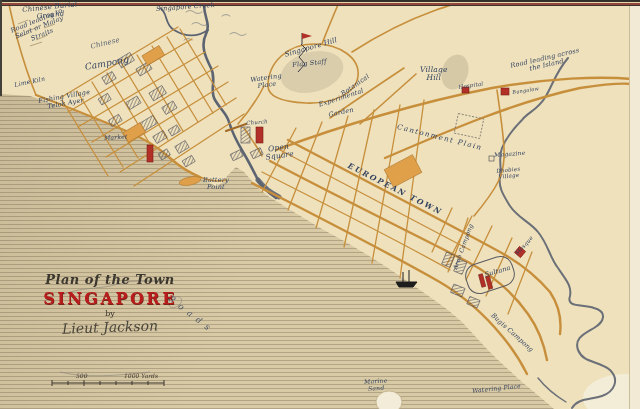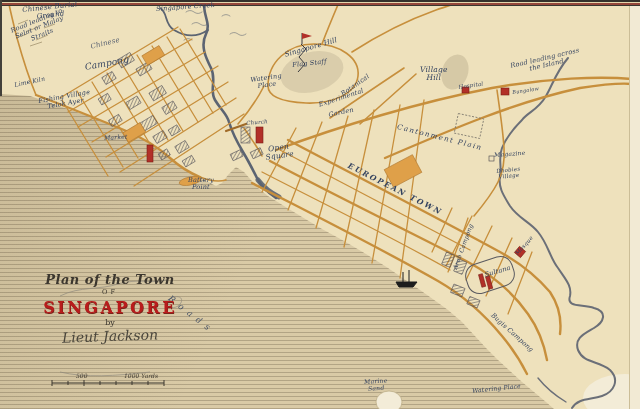--- a/index.html
+++ b/index.html
@@ -219,21 +219,21 @@
   <span class="lbl" style="left:10px;top:28px;font-size:6.5px;transform:rotate(-22deg)">Road leading to
 Selat or Malay
 Straits</span>
   <span class="lbl" style="left:156px;top:6px;font-size:6.5px;transform:rotate(-4deg)">Singapore Creek</span>
   <span class="lbl" style="left:90px;top:44px;font-size:7px;opacity:.8;transform:rotate(-14deg)">Chinese</span>
   <span class="lbl" style="left:84px;top:62px;font-size:9px;transform:rotate(-10deg)">Campong</span>
   <span class="lbl" style="left:14px;top:82px;font-size:6px;transform:rotate(-12deg)">Lime Kiln</span>
   <span class="lbl" style="left:38px;top:98px;font-size:6.5px;transform:rotate(-10deg)">Fishing Village
 Telok Ayer</span>
   <span class="lbl" style="left:104px;top:135px;font-size:6px;transform:rotate(-3deg)">Market</span>
-  <span class="lbl" style="left:188px;top:177px;font-size:6.5px">Battery
+  <span class="lbl" style="left:203px;top:177px;font-size:6.5px">Battery
 Point</span>
   <span class="lbl" style="left:284px;top:52px;font-size:7px;transform:rotate(-16deg)">Singapore Hill</span>
   <span class="lbl" style="left:292px;top:62px;font-size:6.5px;transform:rotate(-6deg)">Flag Staff</span>
   <span class="lbl" style="left:250px;top:77px;font-size:6.5px;transform:rotate(-8deg)">Watering
 Place</span>
   <span class="lbl" style="left:340px;top:92px;font-size:6.5px;transform:rotate(-35deg)">Botanical</span>
   <span class="lbl" style="left:318px;top:102px;font-size:6.5px;transform:rotate(-18deg)">Experimental</span>
   <span class="lbl" style="left:328px;top:112px;font-size:6.5px;transform:rotate(-12deg)">Garden</span>
   <span class="lbl" style="left:246px;top:120px;font-size:5.5px;transform:rotate(-5deg)">Church</span>
   <span class="lbl" style="left:264px;top:146px;font-size:7.5px;transform:rotate(-8deg)">Open
@@ -253,21 +253,20 @@
   <span class="lbl" style="left:514px;top:252px;font-size:5.5px;transform:rotate(-48deg)">Mosque</span>
   <span class="lbl" style="left:484px;top:272px;font-size:6.5px;transform:rotate(-16deg)">Sultana</span>
   <span class="lbl" style="left:494px;top:312px;font-size:6.5px;transform:rotate(42deg)">Bugis Campong</span>
   <span class="lbl" style="left:472px;top:388px;font-size:6px;transform:rotate(-6deg)">Watering Place</span>
   <span class="lbl" style="left:364px;top:379px;font-size:6px;transform:rotate(-4deg)">Marine
 Sand</span>
   <span class="lbl gray" style="left:172px;top:294px;font-size:8.5px;letter-spacing:6px;transform:rotate(38deg)">Roads</span>
 
   <div id="cartouche">
     <div class="t1">Plan of the Town</div>
-    <div class="t2">OF</div>
     <div class="t3">SINGAPORE</div>
     <div class="t4">by</div>
     <div class="t5">Lieut Jackson</div>
   </div>
   <span class="scale-num" style="left:76px;top:372px">500</span>
   <span class="scale-num" style="left:124px;top:372px">1000 Yards</span>
 
 </div>
 
 </body></html>

